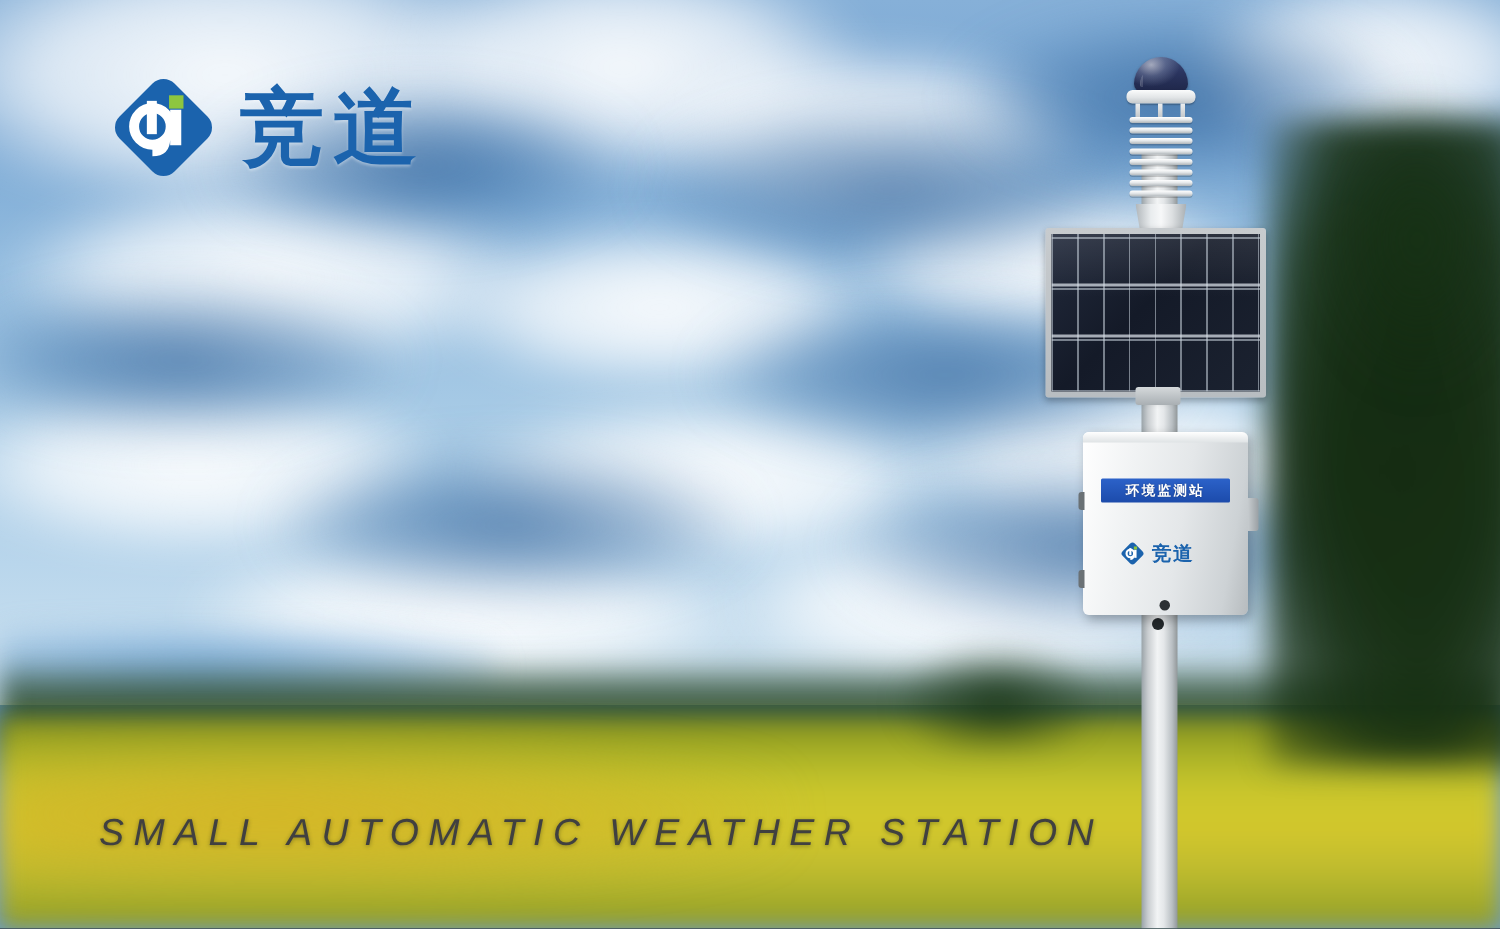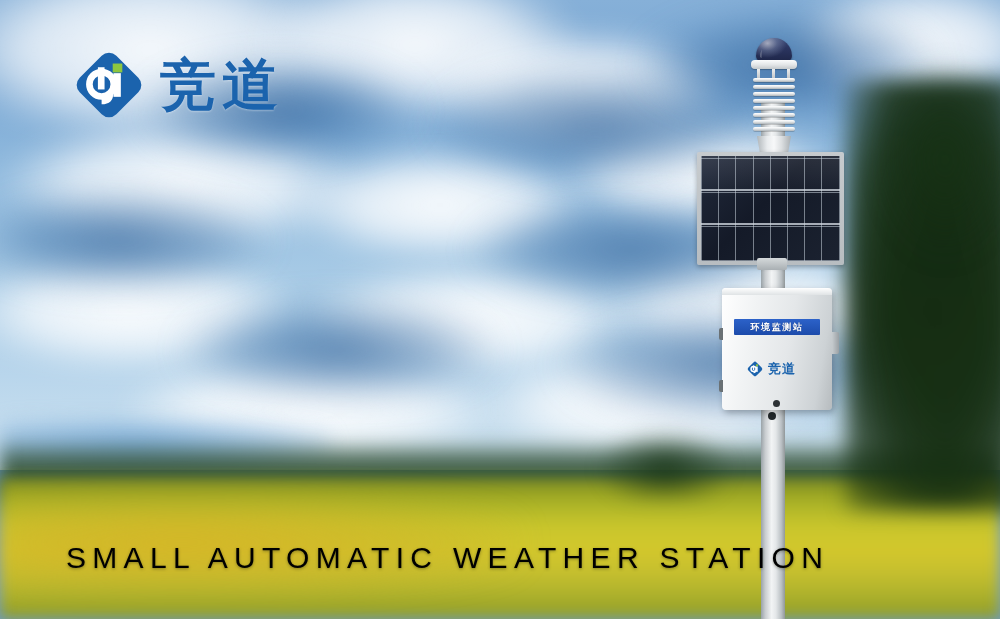--- a/index.html
+++ b/index.html
@@ -220,24 +220,25 @@
     position:absolute;left:66px;top:316px;
     color:#ffffff;
     font-size:84px;line-height:1.20;font-weight:bold;letter-spacing:4px;
     text-shadow:4px 5px 6px rgba(20,30,40,.45);
     white-space:nowrap;
   }
   .headline .l2{ display:block; }
 
   .subtitle{
     position:absolute;left:66px;top:541px;
-    color:#000000;
-    font-size:30px;letter-spacing:6.3px;font-weight:300;
+    color:#404040;
+    font-size:25px;letter-spacing:6.3px;font-weight:300;
     text-shadow:0 1px 3px rgba(40,45,20,.45);
     white-space:nowrap;
+    font-style:italic;
   }
 </style>
 </head>
 <body>
 
 <div id="banner">
 
   <div class="sky"></div>
 
   <div class="cloud" style="left:-60px;  top:-40px;  width:420px; height:180px;"></div>

